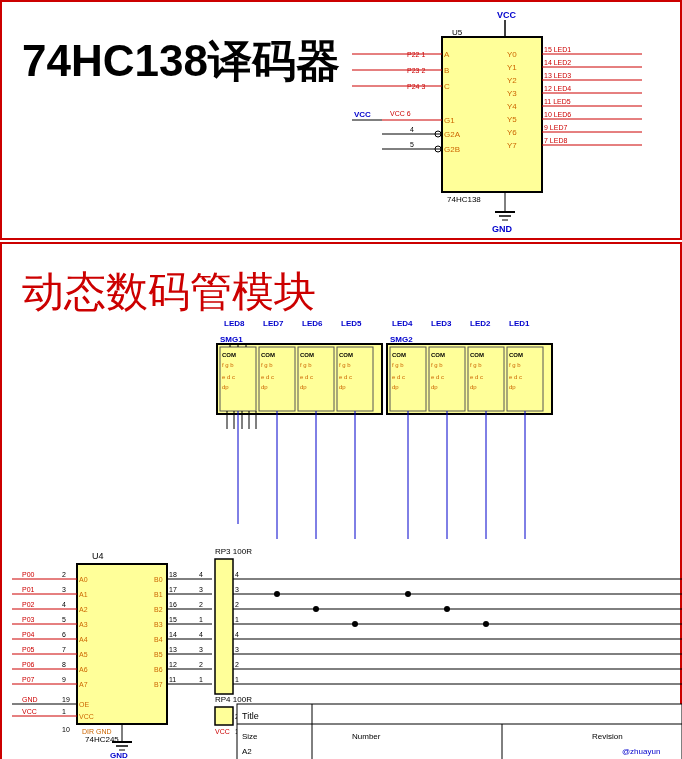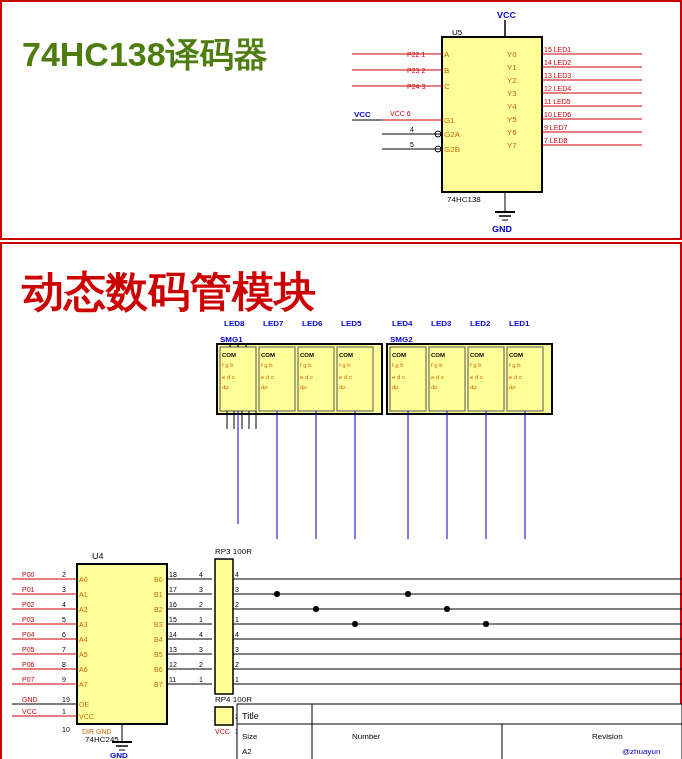--- a/index.html
+++ b/index.html
@@ -24,31 +24,31 @@
       height: 519px;
       background: #fff;
       border: 2px solid #cc0000;
       position: relative;
     }
 
     .title-74hc {
       position: absolute;
       top: 30px;
       left: 20px;
-      font-size: 34px;
+      font-size: 44px;
       font-weight: bold;
-      color: #4d7c0f;
+      color: #000000;
     }
 
     .title-dynamic {
       position: absolute;
       top: 20px;
       left: 20px;
       font-size: 42px;
-      font-weight: bold;
+      font-weight: normal;
       color: #cc0000;
     }
   </style>
 </head>
 <body>
 
 <div class="top-section">
   <div class="title-74hc">74HC138译码器</div>
 
   <svg style="position:absolute;top:0;left:350px;width:330px;height:240px;">

